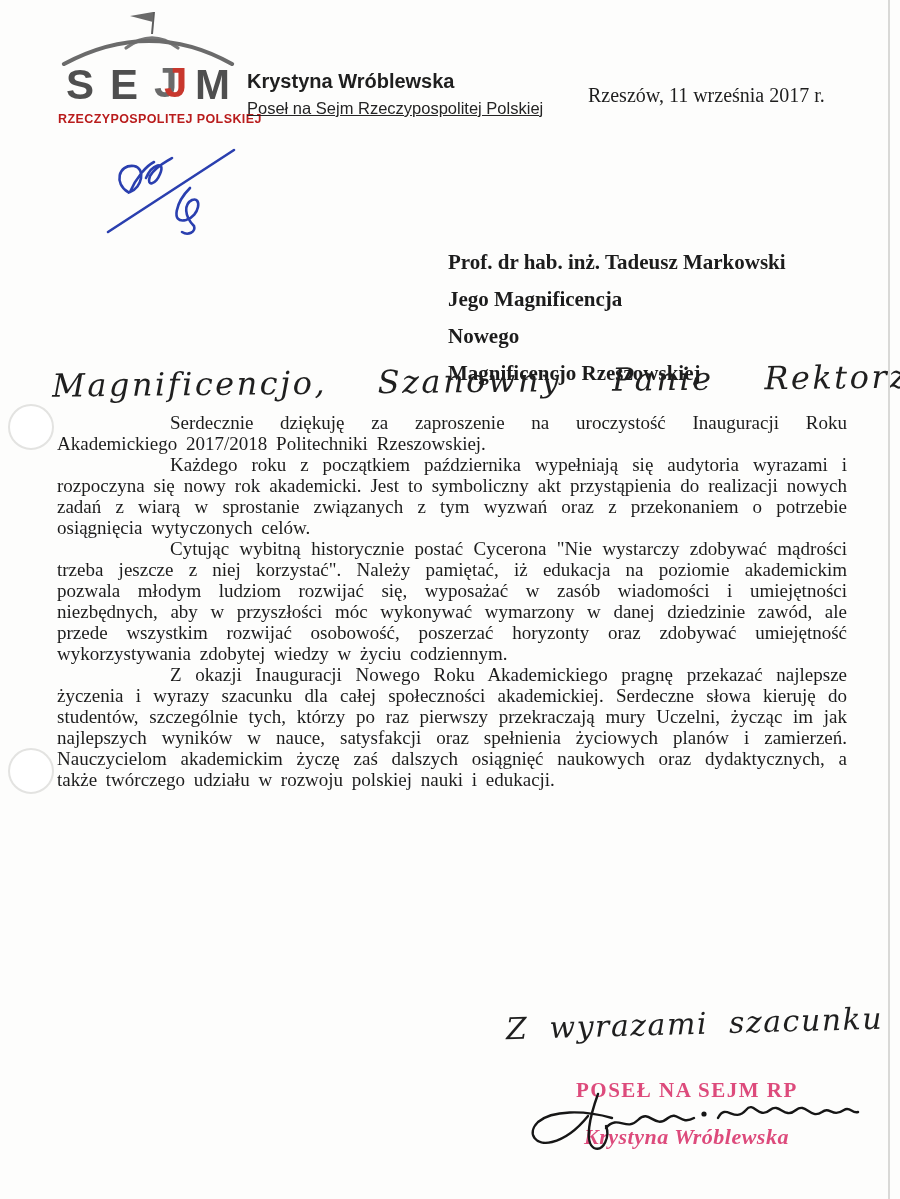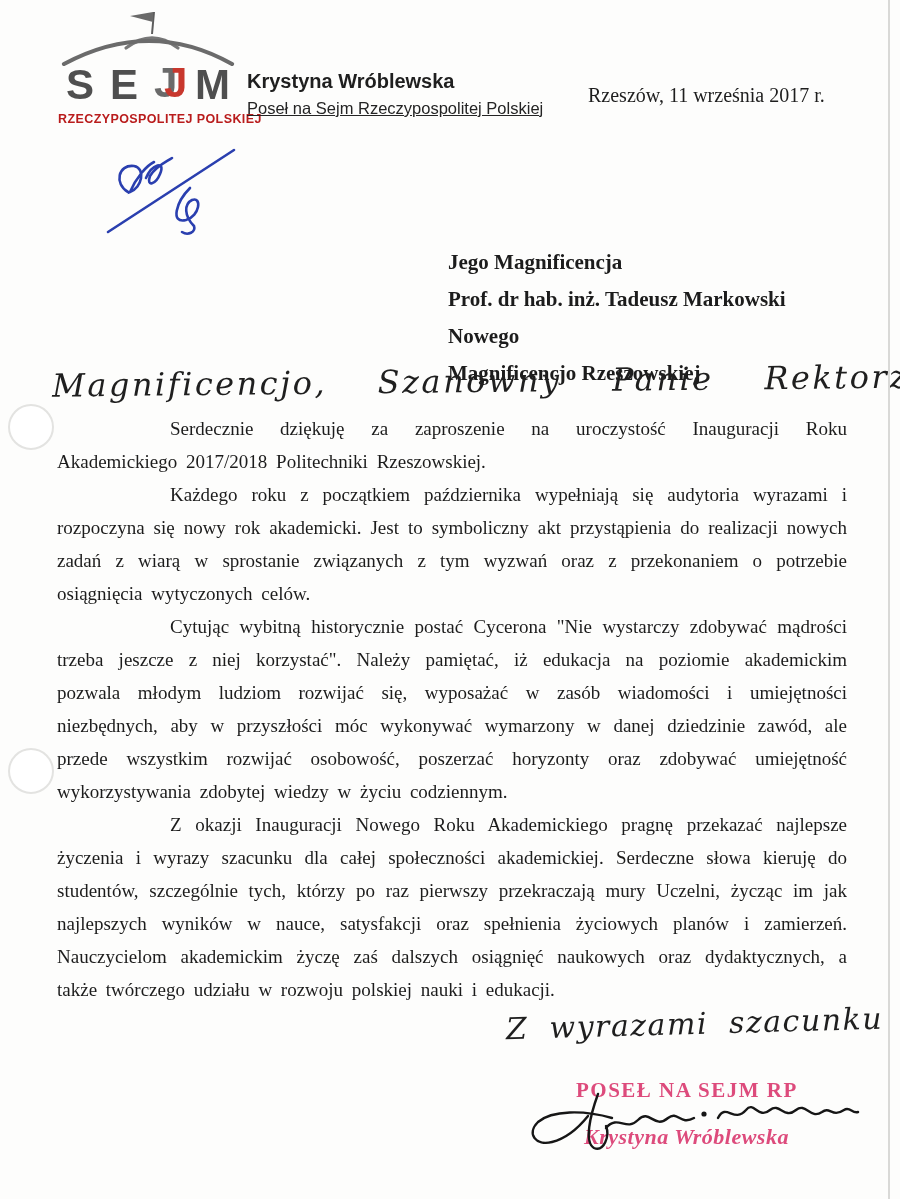--- a/index.html
+++ b/index.html
@@ -43,21 +43,21 @@
   .closing{
     position:absolute;left:506px;top:1006px;font-size:30px;
     letter-spacing:1.5px;word-spacing:10px;transform:rotate(-1.6deg);
   }
   
   .recipient{position:absolute;left:448px;top:244px;font-weight:bold;font-size:21px;line-height:37px;}
   .recipient div{white-space:nowrap;}
   
   .body-text{
     position:absolute;left:57px;top:412px;width:790px;
-    font-size:19px;line-height:33px;text-align:justify;word-spacing:4px;
+    font-size:19px;line-height:21px;text-align:justify;word-spacing:4px;
   }
   .body-text p{margin:0;text-indent:113px;}
   
   .stamp-line1{
     position:absolute;left:576px;top:1078px;
     font-weight:bold;font-size:21px;letter-spacing:1.5px;color:#dd4b7c;white-space:nowrap;
   }
   .stamp-line2{
     position:absolute;left:584px;top:1124px;
     font-style:italic;font-weight:bold;font-size:22px;letter-spacing:.5px;color:#dd4b7c;white-space:nowrap;
@@ -106,22 +106,22 @@
   <svg class="paraph" width="170" height="110" viewBox="0 0 170 110">
     <g fill="none" stroke="#2a3faf" stroke-width="2.6" stroke-linecap="round">
       <path d="M138,18 L12,100"></path>
       <path d="M32,60 C18,52 22,32 38,34 C50,36 46,56 34,60 C40,46 50,34 58,30"></path>
       <path d="M50,46 C56,32 70,28 64,42 C60,52 50,56 54,44 C60,34 70,30 76,26"></path>
       <path d="M94,56 C80,70 74,92 90,88 C104,84 106,64 96,68 C88,72 88,84 98,94 C100,100 92,104 86,100"></path>
     </g>
   </svg>
 
   <div class="recipient">
+    <div>Prof. dr hab. inż. Tadeusz Markowski</div>
     <div>Jego Magnificencja</div>
-    <div>Prof. dr hab. inż. Tadeusz Markowski</div>
     <div>Nowego</div>
     <div>Magnificencjo Rzeszowskiej</div>
   </div>
 
   <div class="hand salutation">Magnificencjo, Szanowny Panie Rektorze,</div>
 
   <div class="body-text">
     <p>Serdecznie dziękuję za zaproszenie na uroczystość Inauguracji Roku Akademickiego 2017/2018 Politechniki Rzeszowskiej.</p>
     <p>Każdego roku z początkiem października wypełniają się audytoria wyrazami i rozpoczyna się nowy rok akademicki. Jest to symboliczny akt przystąpienia do realizacji nowych zadań z wiarą w sprostanie związanych z tym wyzwań oraz z przekonaniem o potrzebie osiągnięcia wytyczonych celów.</p>
     <p>Cytując wybitną historycznie postać Cycerona "Nie wystarczy zdobywać mądrości trzeba jeszcze z niej korzystać". Należy pamiętać, iż edukacja na poziomie akademickim pozwala młodym ludziom rozwijać się, wyposażać w zasób wiadomości i umiejętności niezbędnych, aby w przyszłości móc wykonywać wymarzony w danej dziedzinie zawód, ale przede wszystkim rozwijać osobowość, poszerzać horyzonty oraz zdobywać umiejętność wykorzystywania zdobytej wiedzy w życiu codziennym.</p>

